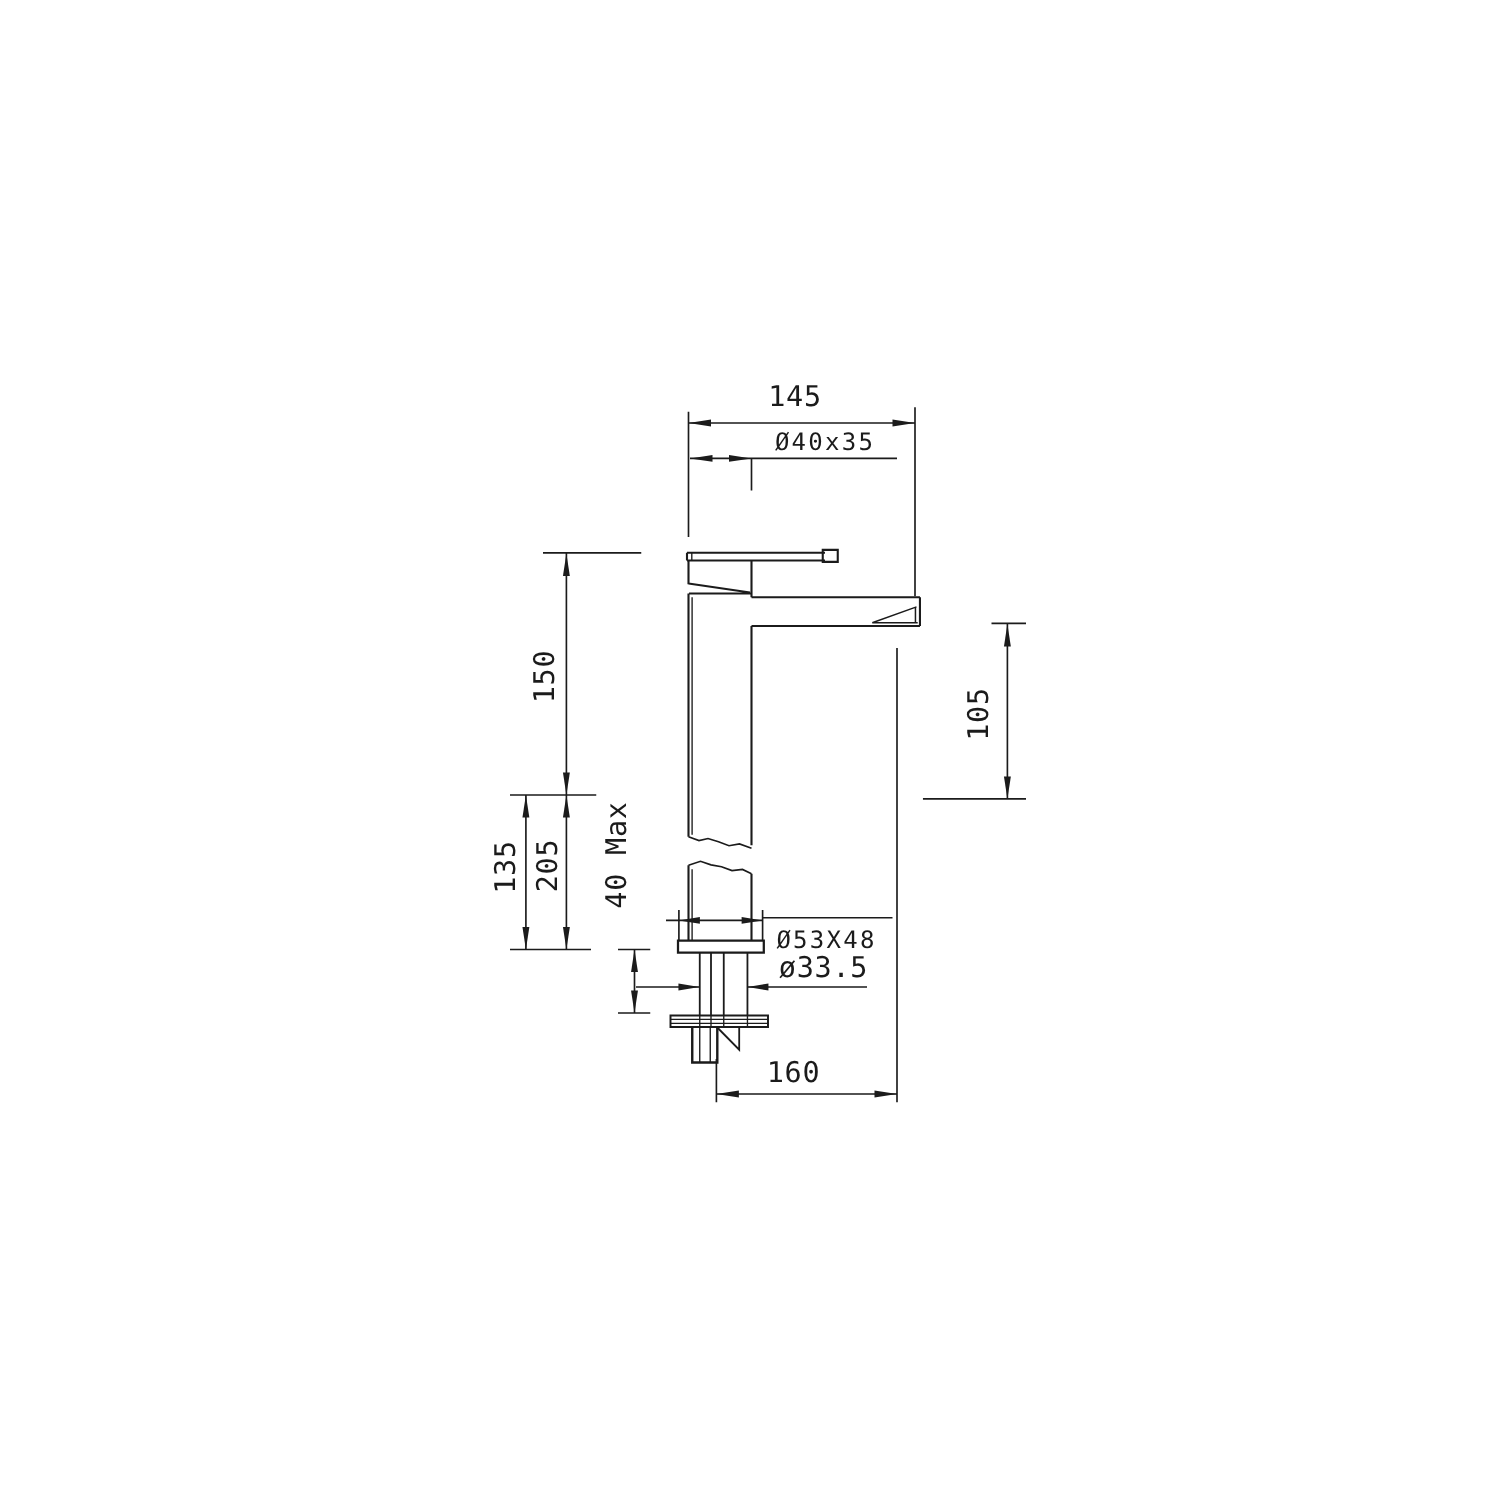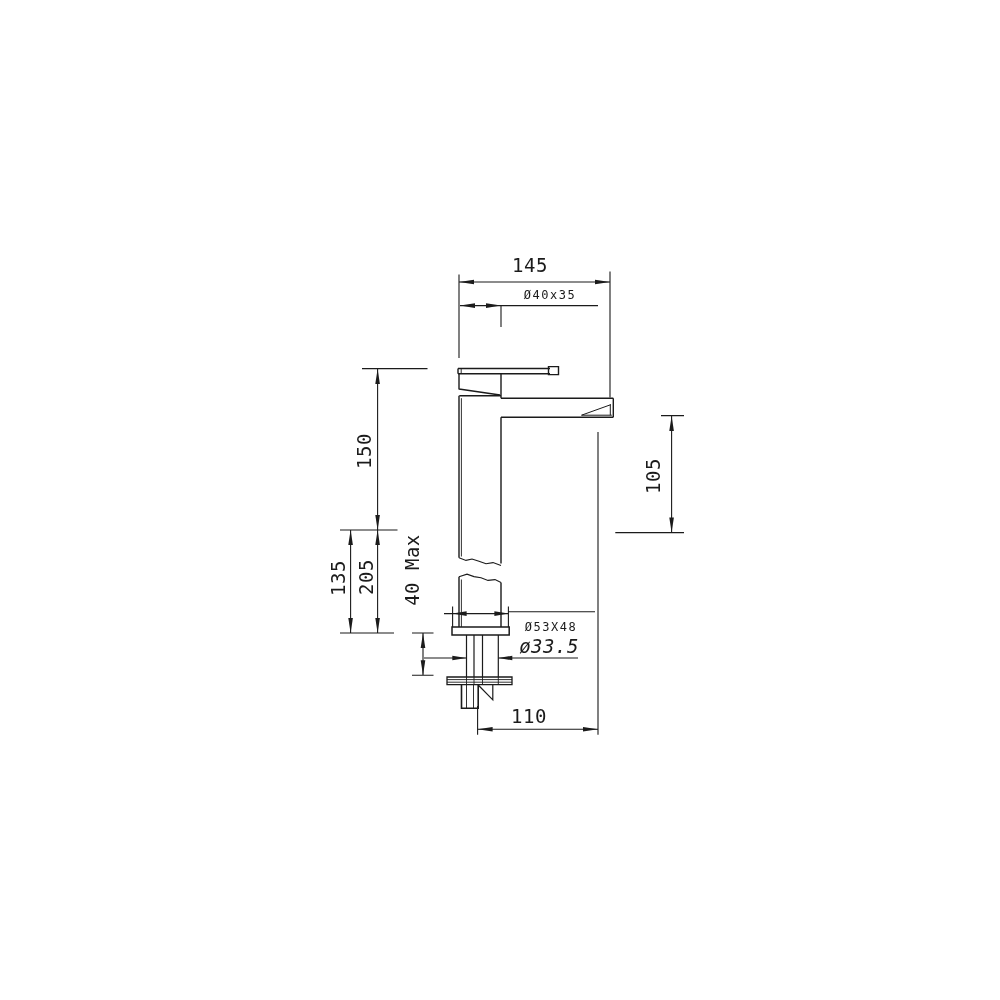--- a/index.html
+++ b/index.html
@@ -13,21 +13,21 @@
   #stage svg{position:absolute;left:0;top:0;}
   .dim{
     position:absolute;
     font:19px/1 "DejaVu Sans Mono", monospace;
     color:#1b1b1b;
     letter-spacing:0.5px;
     white-space:nowrap;
     transform:translate(-50%,-50%);
   }
   .dim.rot{transform:translate(-50%,-50%) rotate(-90deg);}
-  .dim.wide{font-size:12px;letter-spacing:1.5px;}
+  .dim.wide{font-size:16px;letter-spacing:1.5px;}
 </style>
 </head>
 <body>
 
 <div id="stage">
 
   <svg width="1000" height="1000" viewBox="0 0 1000 1000" fill="none" stroke="#1b1b1b" stroke-width="1.4">
 
     <g>
 
@@ -116,16 +116,16 @@
   <span class="dim rot" style="left:338px;top:578px;">135</span>
 
   <span class="dim rot" style="left:366px;top:577px;">205</span>
 
   <span class="dim rot" style="left:412px;top:570px;">40 Max</span>
 
   <span class="dim rot" style="left:653px;top:476px;">105</span>
 
   <span class="dim wide" style="left:551px;top:599px;margin-top:28px;">Ø53X48</span>
 
-  <span class="dim" style="left:549px;top:646px;font-style:italic;">ø33.5</span>
+  <span class="dim" style="left:549px;top:646px;">ø33.5</span>
 
-  <span class="dim" style="left:529px;top:716px;">110</span>
+  <span class="dim" style="left:529px;top:716px;">160</span>
 </div>
 
 </body></html>

